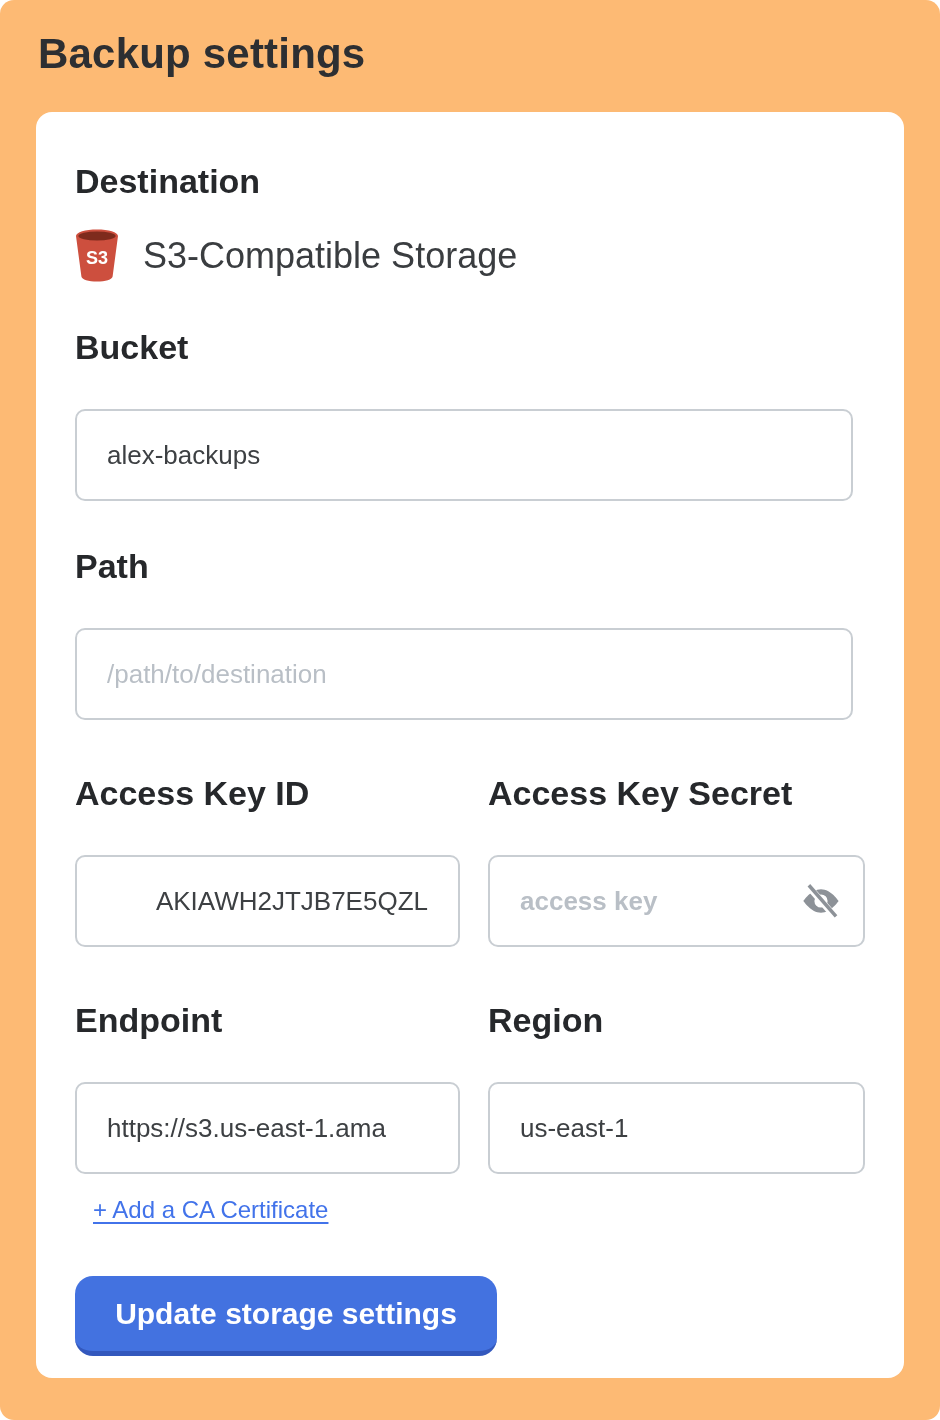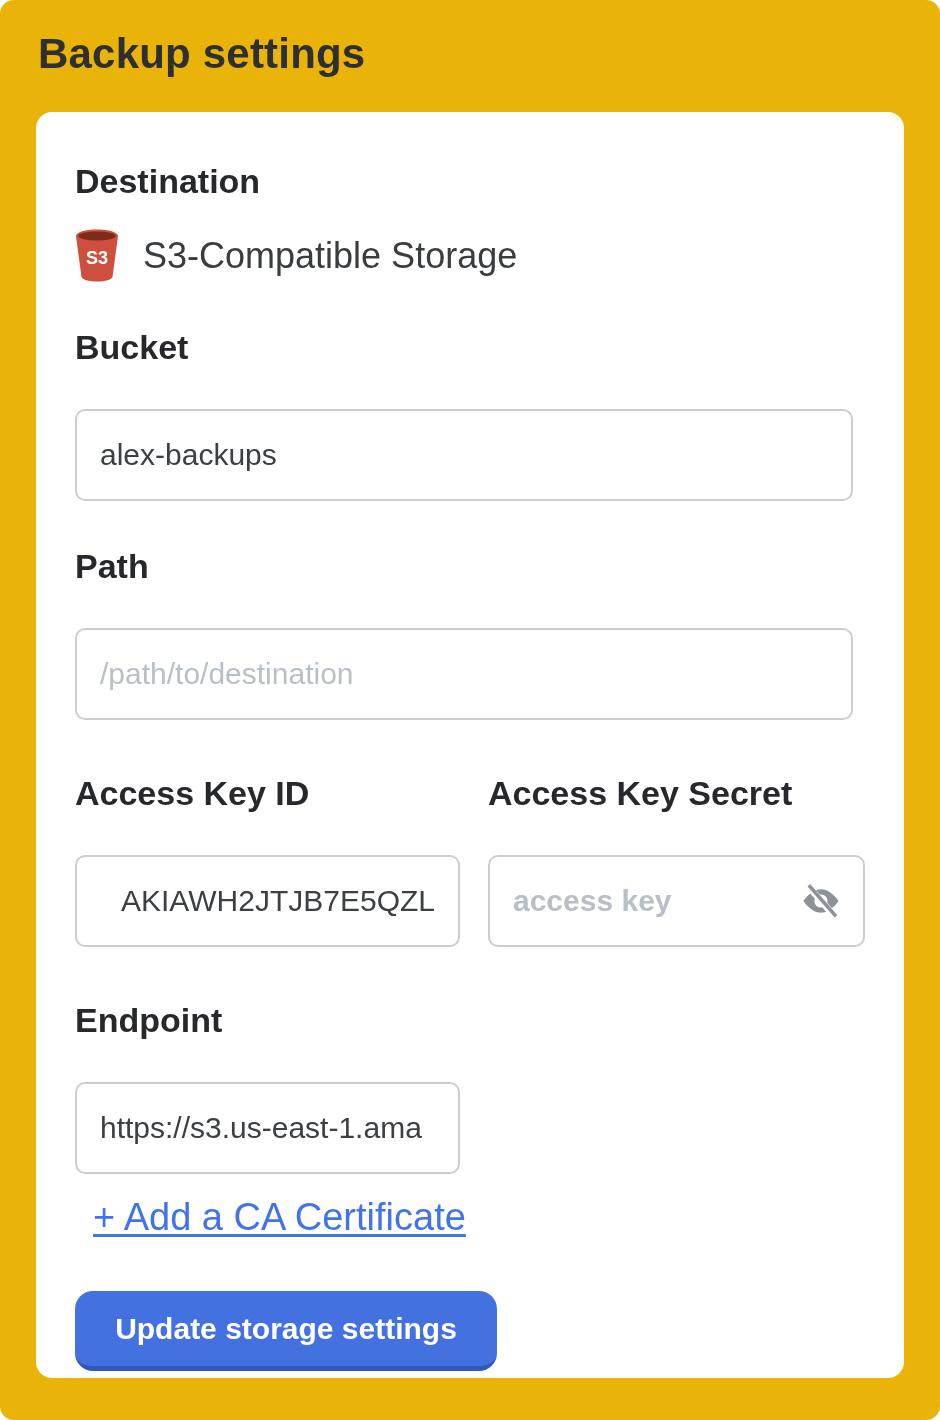--- a/index.html
+++ b/index.html
@@ -1,21 +1,21 @@
 <!DOCTYPE html>
 <html><head>
 <meta charset="utf-8">
 <style>
   * { margin: 0; padding: 0; box-sizing: border-box; }
   html, body { width: 940px; background: #ffffff; font-family: "Liberation Sans", "DejaVu Sans", sans-serif; }
   .page {
     position: relative;
     width: 940px;
     height: 1420px;
-    background: #eab308;
+    background: #fdba74;
     border-radius: 14px;
     overflow: hidden;
   }
   .page-title {
     position: absolute;
     left: 38px;
     top: 30px;
     font-size: 42px;
     font-weight: 700;
     color: #2d2f32;
@@ -49,23 +49,23 @@
     color: #3a3d40;
   }
   .section { margin-top: 46px; }
   .text-input {
     display: block;
     height: 92px;
     border: 2px solid #c9ced3;
     border-radius: 10px;
     background: #ffffff;
     font-family: "Liberation Sans", "DejaVu Sans", sans-serif;
-    font-size: 30px;
+    font-size: 26px;
     color: #3d4043;
-    padding: 0 23px;
+    padding: 0 30px;
     margin-top: 42px;
     outline: none;
     width: 778px;
   }
   .text-input::placeholder { color: #b9bfc6; opacity: 1; }
   .two-col { display: flex; gap: 28px; margin-top: 54px; }
   .two-col .col-a { width: 385px; }
   .two-col .col-b { width: 377px; }
   .two-col .text-input { width: 100%; }
   .input-wrap { position: relative; margin-top: 42px; }
@@ -77,21 +77,21 @@
     transform: translateY(-50%);
     width: 44px;
     height: 44px;
     background: none;
     border: none;
     cursor: pointer;
     padding: 0;
   }
   .ca-link-row { margin-top: 22px; }
   .ca-link {
-    font-size: 38px;
+    font-size: 24px;
     color: #4273ea;
     text-underline-offset: 4px;
   }
   .submit-btn {
     display: block;
     margin-top: 52px;
     width: 422px;
     height: 80px;
     background: #4372e0;
     border: none;
@@ -154,20 +154,24 @@
           </button>
         </div>
       </div>
     </div>
 
     <div class="two-col">
       <div class="col-a">
         <label class="field-label">Endpoint</label>
         <input class="text-input" type="text" style="margin-top: 42px;" value="https://s3.us-east-1.ama">
       </div>
+      <div class="col-b">
+        <label class="field-label">Region</label>
+        <input class="text-input" type="text" style="margin-top: 42px;" value="us-east-1">
+      </div>
     </div>
 
     <div class="ca-link-row" style="padding-left:18px">
       <a class="ca-link" href="#">+ Add a CA Certificate</a>
     </div>
 
     <button class="submit-btn">Update storage settings</button>
 
   </div>
 </div>

